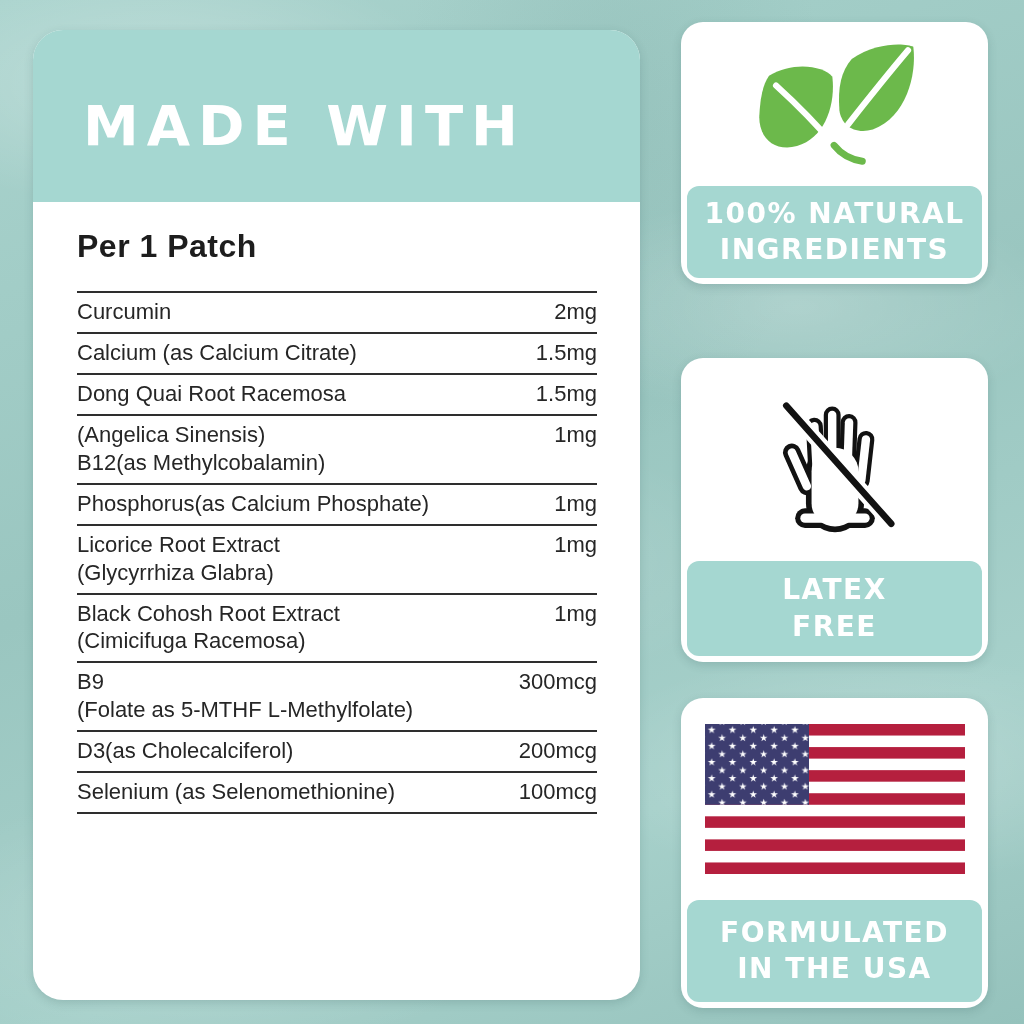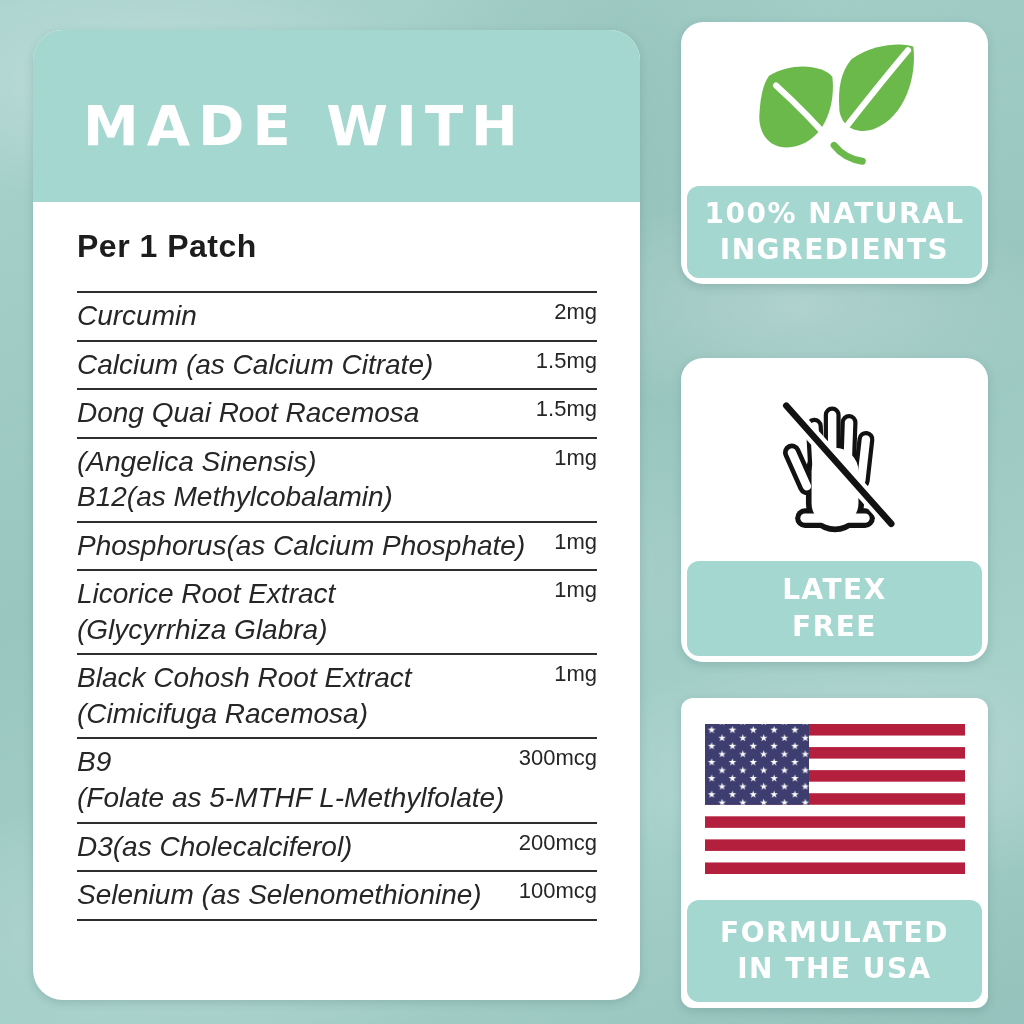--- a/index.html
+++ b/index.html
@@ -44,39 +44,39 @@
   .card-body h2{
     color:#1d1d1d;font-size:32px;font-weight:700;letter-spacing:.5px;
     margin-bottom:26px;
   }
   .ing-table{border-top:2px solid #2e2e2e;}
   .ing-row{
     display:flex;justify-content:space-between;align-items:flex-start;
     border-bottom:2px solid #2e2e2e;padding:5px 0 6px 0;
   }
   .ing-name{
-    color:var(--text_dark);font-size:28px;line-height:1.27;
-    white-space:pre-line;flex:1 1 auto;font-style:italic;
+    color:var(--text_dark);font-size:22px;line-height:1.27;
+    white-space:pre-line;flex:1 1 auto;
   }
   .ing-amt{
     color:var(--text_dark);font-size:22px;line-height:1.27;
     white-space:nowrap;padding-left:12px;
   }
 
   
   .badges{position:absolute;left:681px;top:0;width:307px;}
   .badge-card{
     position:absolute;left:0;width:307px;
     background:var(--card_white);border-radius:22px;overflow:hidden;
     display:flex;flex-direction:column;
     box-shadow:0 3px 10px rgba(40,80,75,.18);
   }
   .badge-card.c1{top:22px;height:262px;}
   .badge-card.c2{top:358px;height:304px;}
-  .badge-card.c3{top:698px;height:310px;border-radius:12px;}
+  .badge-card.c3{top:698px;height:310px;}
   .badge-icon-area{flex:1 1 auto;display:flex;align-items:center;justify-content:center;}
   .badge-band{
     flex:0 0 auto;margin:0 6px 6px 6px;background:var(--teal);border-radius:12px;
     display:flex;align-items:center;justify-content:center;
   }
   .c1 .badge-band{height:92px;}
   .c2 .badge-band{height:95px;}
   .c3 .badge-band{height:102px;}
   .badge-label{
     color:#fff;font-weight:bold;font-size:28px;letter-spacing:1.5px;

